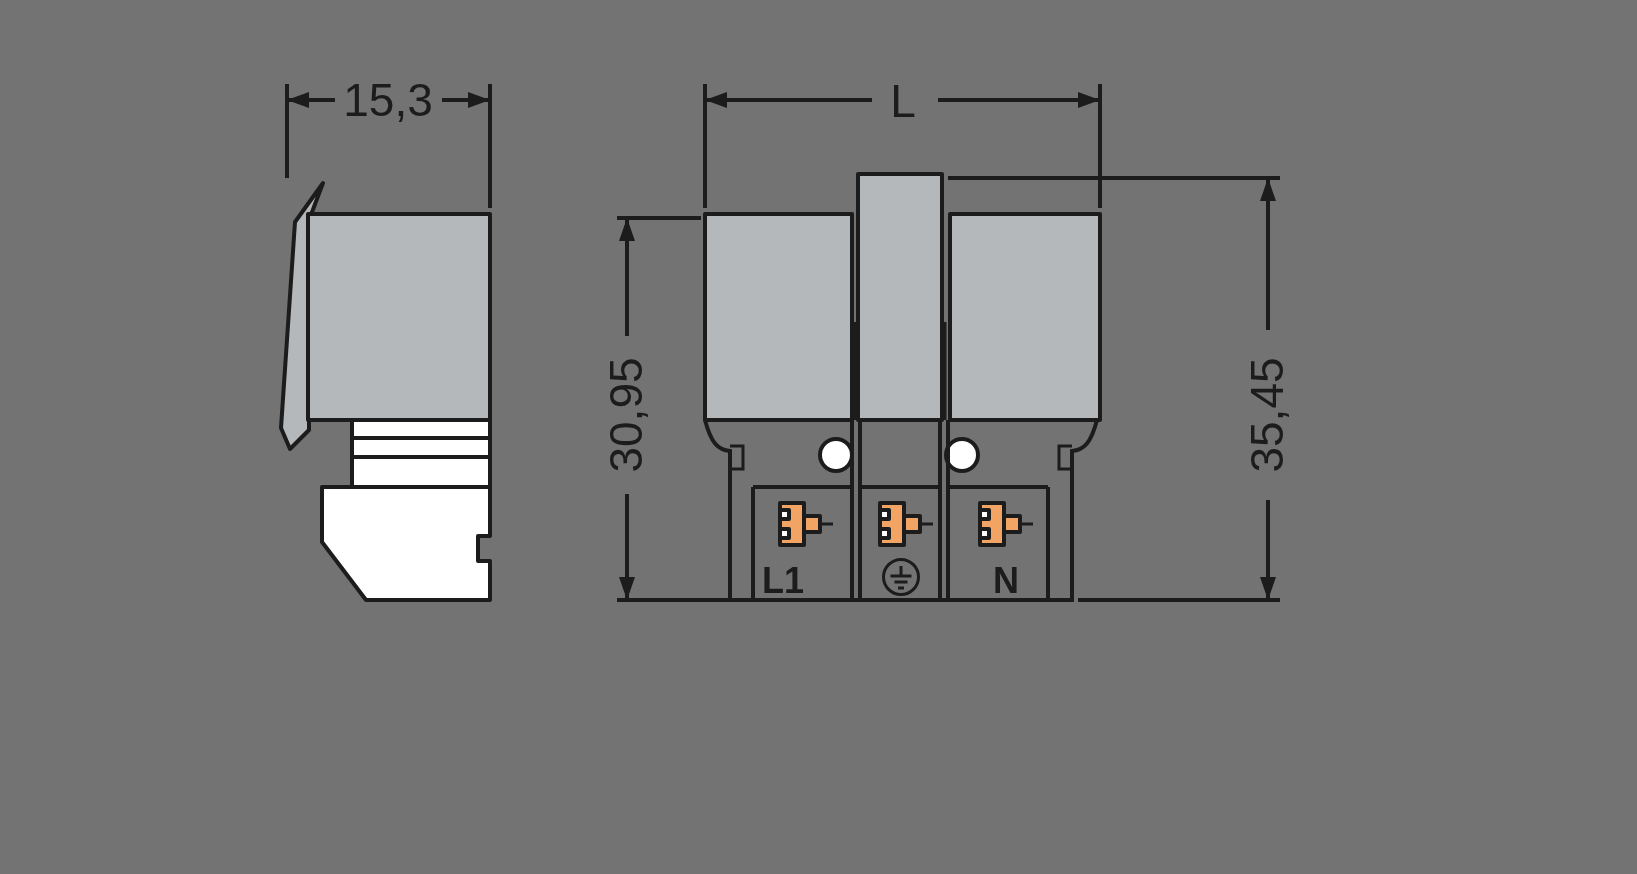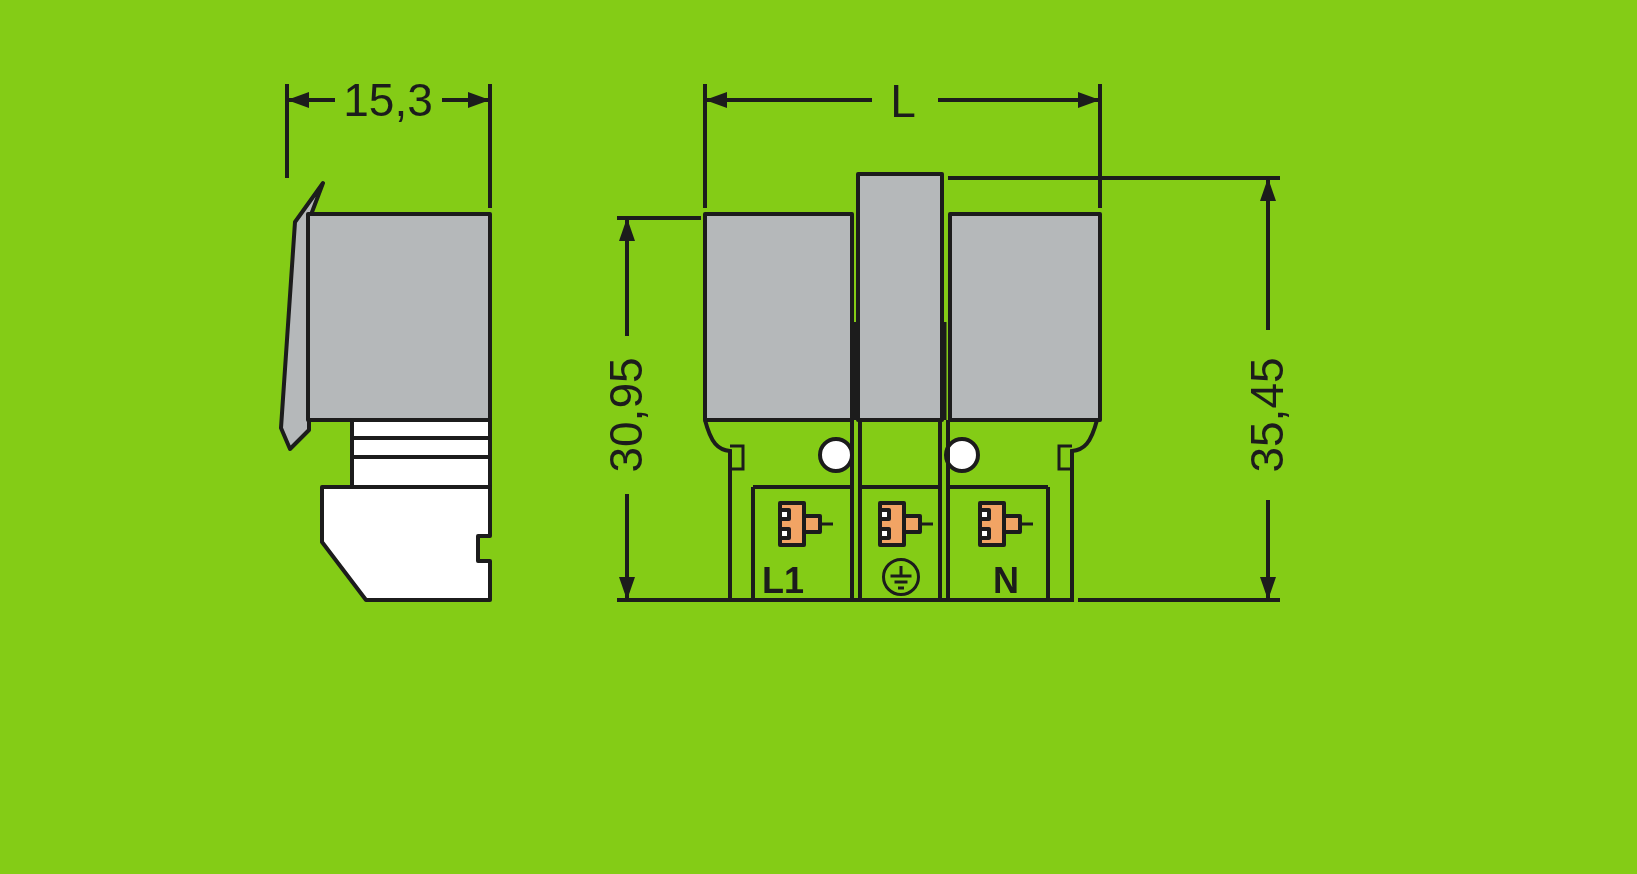--- a/index.html
+++ b/index.html
@@ -4,21 +4,21 @@
 <style>
   html, body {
     margin: 0;
     padding: 0;
     background: #ffffff;
   }
   .stage {
     position: relative;
     width: 1637px;
     height: 874px;
-    background: #84cc16;
+    background: #737373;
     overflow: hidden;
   }
   svg { display: block; }
   .ln {
     fill: none;
     stroke: #1c1c1c;
     stroke-width: 4;
     stroke-linecap: butt;
   }
   .thin { stroke-width: 3; }

